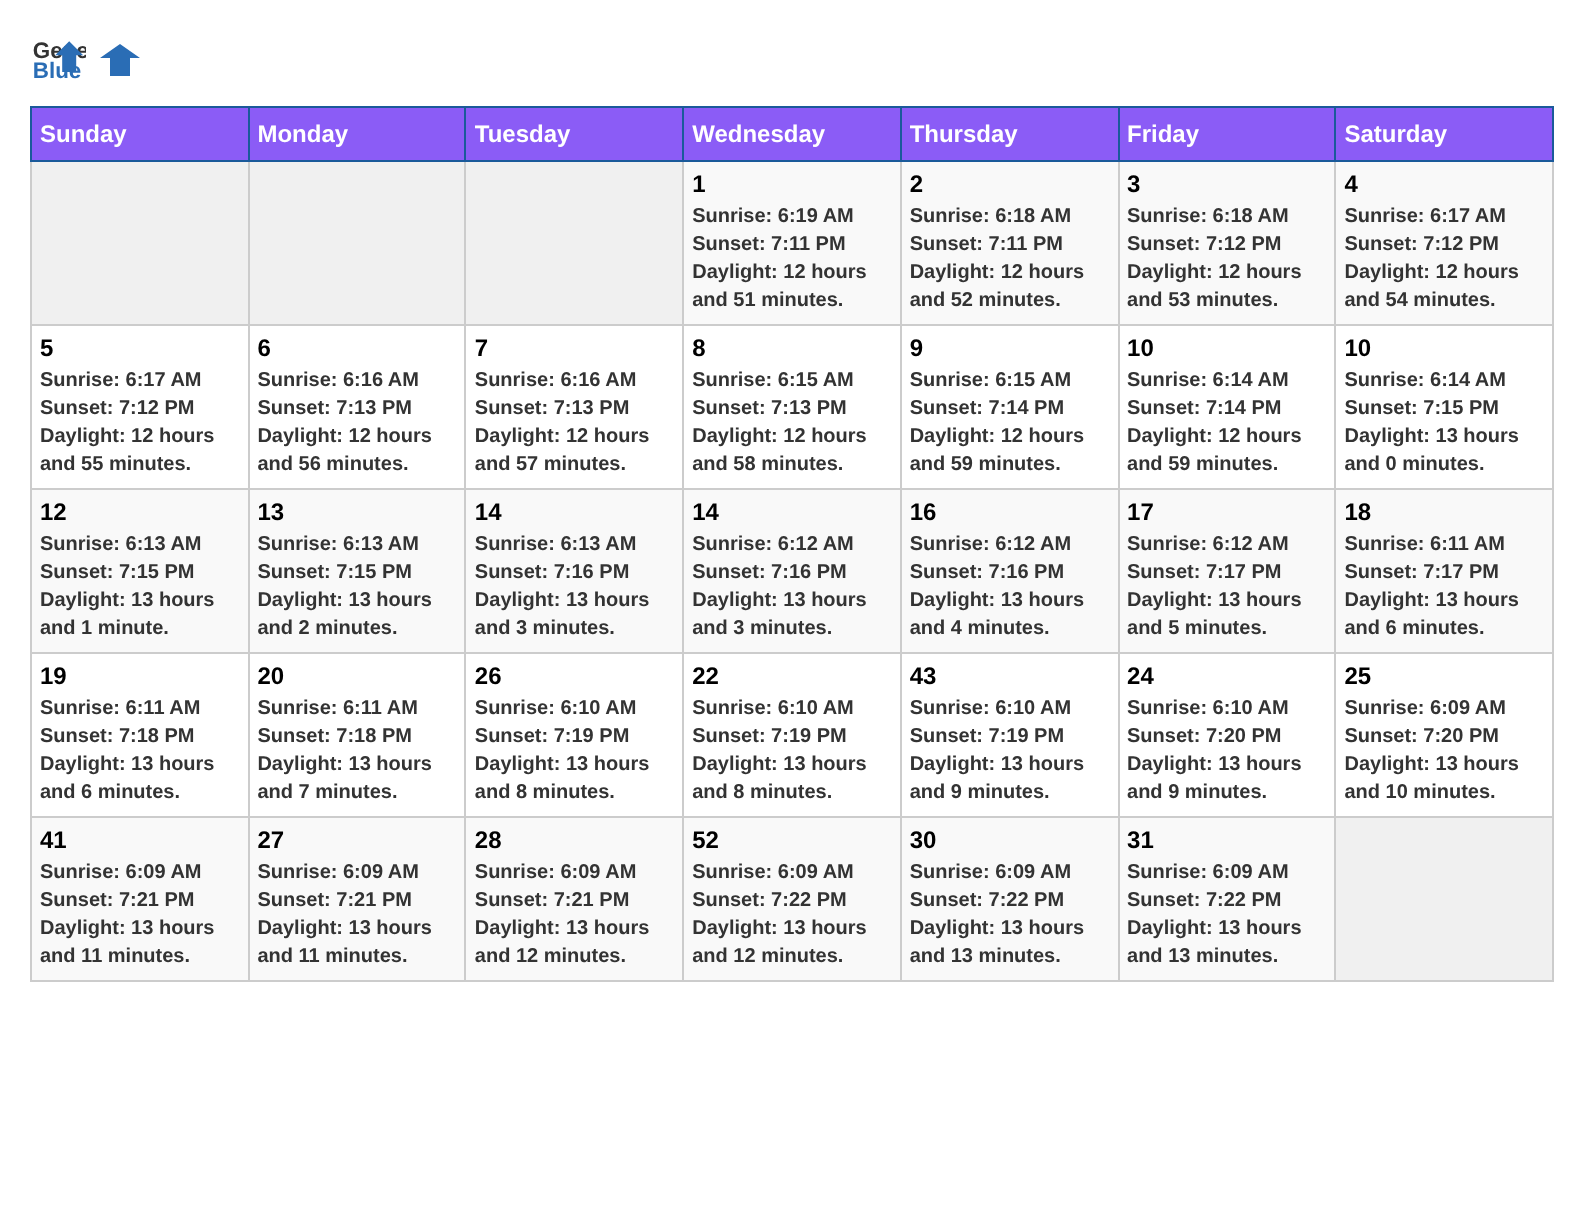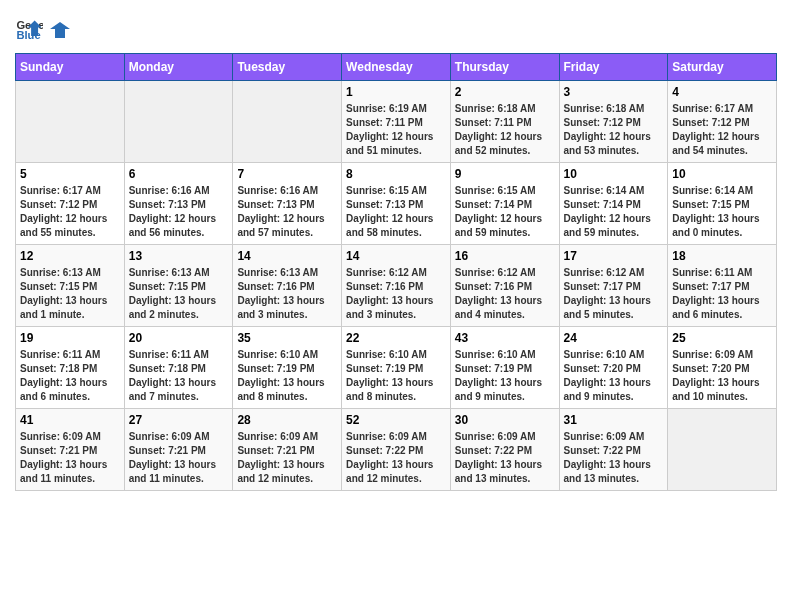--- a/index.html
+++ b/index.html
@@ -201,21 +201,21 @@
       <tr>
         <td>
           <span class="day-number">19</span>
           <div class="day-info">Sunrise: 6:11 AM<br>Sunset: 7:18 PM<br>Daylight: 13 hours and 6 minutes.</div>
         </td>
         <td>
           <span class="day-number">20</span>
           <div class="day-info">Sunrise: 6:11 AM<br>Sunset: 7:18 PM<br>Daylight: 13 hours and 7 minutes.</div>
         </td>
         <td>
-          <span class="day-number">35</span>
+          <span class="day-number">26</span>
           <div class="day-info">Sunrise: 6:10 AM<br>Sunset: 7:19 PM<br>Daylight: 13 hours and 8 minutes.</div>
         </td>
         <td>
           <span class="day-number">22</span>
           <div class="day-info">Sunrise: 6:10 AM<br>Sunset: 7:19 PM<br>Daylight: 13 hours and 8 minutes.</div>
         </td>
         <td>
           <span class="day-number">43</span>
           <div class="day-info">Sunrise: 6:10 AM<br>Sunset: 7:19 PM<br>Daylight: 13 hours and 9 minutes.</div>
         </td>

